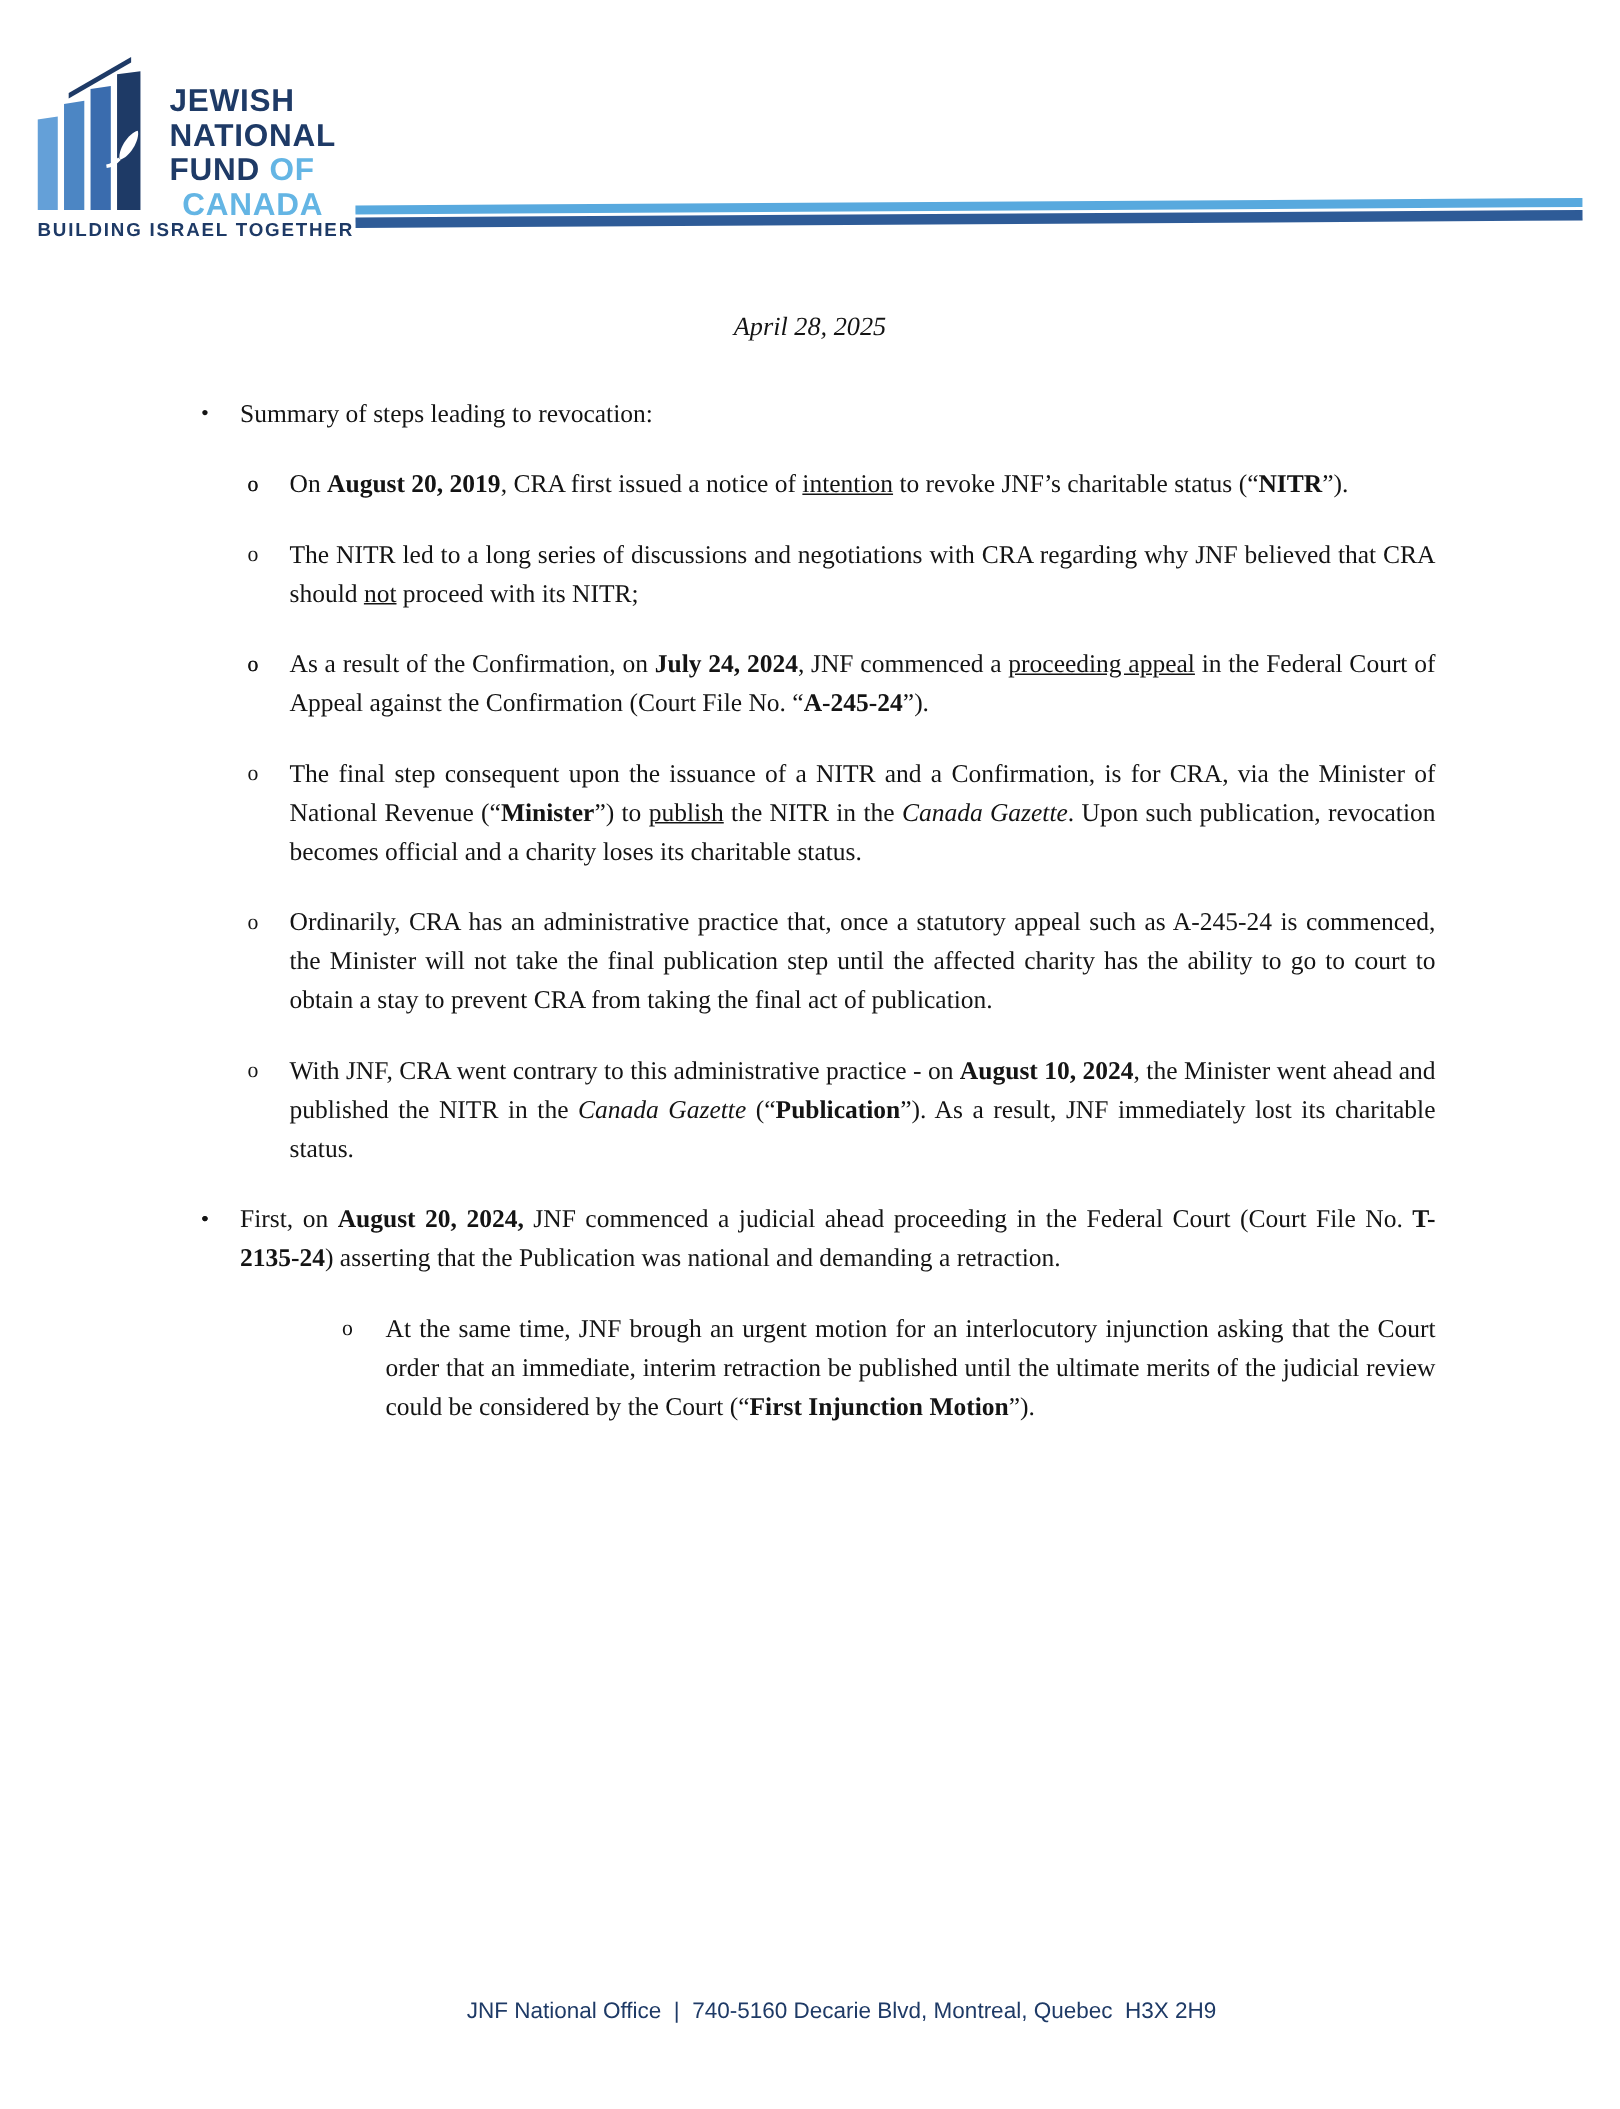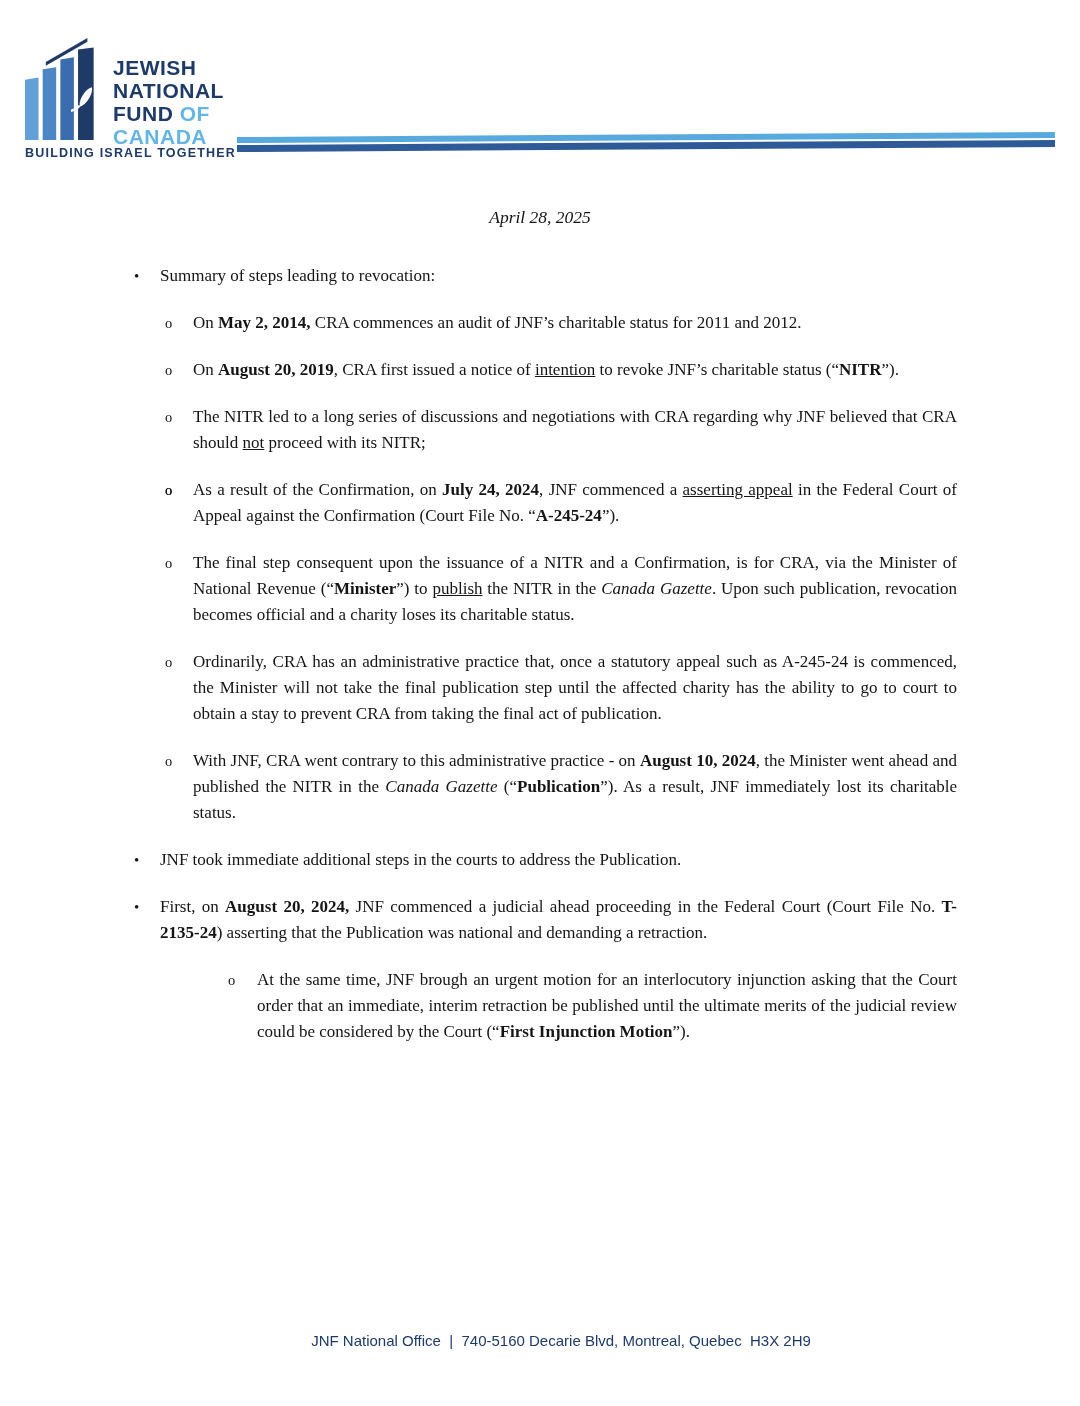--- a/index.html
+++ b/index.html
@@ -13,21 +13,21 @@
   .logo-mark { position:absolute; left:0; top:2px; }
   .bar1 { fill:var(--bar1); } .bar2 { fill:var(--bar2); }
   .bar3 { fill:var(--bar3); } .bar4 { fill:var(--bar4); }
   .roof { fill:var(--navy); }
   .leaf { fill:#ffffff; } .leaf-stem { stroke:#ffffff; stroke-width:4.5; fill:none; }
   .logo-text {
     position:absolute; left:88px; top:22px;
     font-family:"Liberation Sans", sans-serif; font-weight:bold;
     font-size:21px; line-height:23px; letter-spacing:0.5px; color:var(--navy);
   }
-  .logo-text .lt { color:var(--sky); }
+  .logo-text .lt { color:var(--sky);text-align:center; }
   .tagline {
     position:absolute; left:0; top:112px; width:200px;
     font-family:"Liberation Sans", sans-serif; font-weight:bold;
     font-size:12.5px; letter-spacing:1.2px; color:var(--navy); white-space:nowrap;
   }
   .rules { position:absolute; left:237px; right:25px; top:137px; transform:rotate(-0.35deg); transform-origin:left center; }
   .rule-light { height:6px; background:var(--rule-light); }
   .rule-dark  { height:7px; background:var(--rule-dark); margin-top:2px; }
 
   
@@ -88,29 +88,29 @@
     <div class="rule-light"></div>
     <div class="rule-dark"></div>
   </div>
 
   <div class="title-block">
     <div class="doc-date">April 28, 2025</div>
   </div>
 
   <main class="content">
       <div class="item l1"><span class="marker">•</span><span><span>Summary of steps leading to revocation:</span></span></div>
-      <div class="item l2"><span class="marker">o</span><span><span>On </span><span class="b">May 2, 2014,</span><span> CRA commences an audit of JNF’s charitable status for 2011 and 2012.</span></span></div>
+      <div class="item l2"><span class="marker">o</span></div>
       <div class="item l2"><span class="marker">o</span><span><span>On </span><span class="b">August 20, 2019</span><span>, CRA first issued a notice of </span><span class="u">intention</span><span> to revoke JNF’s charitable status (“</span><span class="b">NITR</span><span>”).</span></span></div>
       <div class="item l2"><span class="marker">o</span><span><span>The NITR led to a long series of discussions and negotiations with CRA regarding why JNF believed that CRA should </span><span class="u">not</span><span> proceed with its NITR;</span></span></div>
       <div class="item l2"><span class="marker">o</span></div>
-      <div class="item l2"><span class="marker">o</span><span><span>As a result of the Confirmation, on </span><span class="b">July 24, 2024</span><span>, JNF commenced a </span><span class="u">asserting appeal</span><span> in the Federal Court of Appeal against the Confirmation (Court File No. “</span><span class="b">A-245-24</span><span>”).</span></span></div>
+      <div class="item l2"><span class="marker">o</span><span><span>As a result of the Confirmation, on </span><span class="b">July 24, 2024</span><span>, JNF commenced a </span><span class="u">proceeding appeal</span><span> in the Federal Court of Appeal against the Confirmation (Court File No. “</span><span class="b">A-245-24</span><span>”).</span></span></div>
       <div class="item l2"><span class="marker">o</span><span><span>The final step consequent upon the issuance of a NITR and a Confirmation, is for CRA, via the Minister of National Revenue (“</span><span class="b">Minister</span><span>”) to </span><span class="u">publish</span><span> the NITR in the </span><span class="i">Canada Gazette</span><span>. Upon such publication, revocation becomes official and a charity loses its charitable status.</span></span></div>
       <div class="item l2"><span class="marker">o</span><span><span>Ordinarily, CRA has an administrative practice that, once a statutory appeal such as A-245-24 is commenced, the Minister will not take the final publication step until the affected charity has the ability to go to court to obtain a stay to prevent CRA from taking the final act of publication.</span></span></div>
       <div class="item l2"><span class="marker">o</span><span><span>With JNF, CRA went contrary to this administrative practice - on </span><span class="b">August 10, 2024</span><span>, the Minister went ahead and published the NITR in the </span><span class="i">Canada Gazette</span><span> (“</span><span class="b">Publication</span><span>”).  As a result, JNF immediately lost its charitable status.</span></span></div>
-      <div class="item l1"><span class="marker">•</span><span><span>JNF took immediate additional steps in the courts to address the Publication.</span></span></div>
+      <div class="item l1"><span class="marker">•</span></div>
       <div class="item l1"><span class="marker">•</span><span><span>First, on </span><span class="b">August 20, 2024,</span><span> JNF commenced a judicial ahead proceeding in the Federal Court (Court File No. </span><span class="b">T-2135-24</span><span>) asserting that the Publication was national and demanding a retraction.</span></span></div>
       <div class="item l3"><span class="marker">o</span><span><span>At the same time, JNF brough an urgent motion for an interlocutory injunction asking that the Court order that an immediate, interim retraction be published until the ultimate merits of the judicial review could be considered by the Court (“</span><span class="b">First Injunction Motion</span><span>”).</span></span></div>
     </main>
 
   <footer class="footer">
     <div>JNF National Office &nbsp;|&nbsp; 740-5160 Decarie Blvd, Montreal, Quebec &nbsp;H3X 2H9</div>
   </footer>
 
 </div>
 

